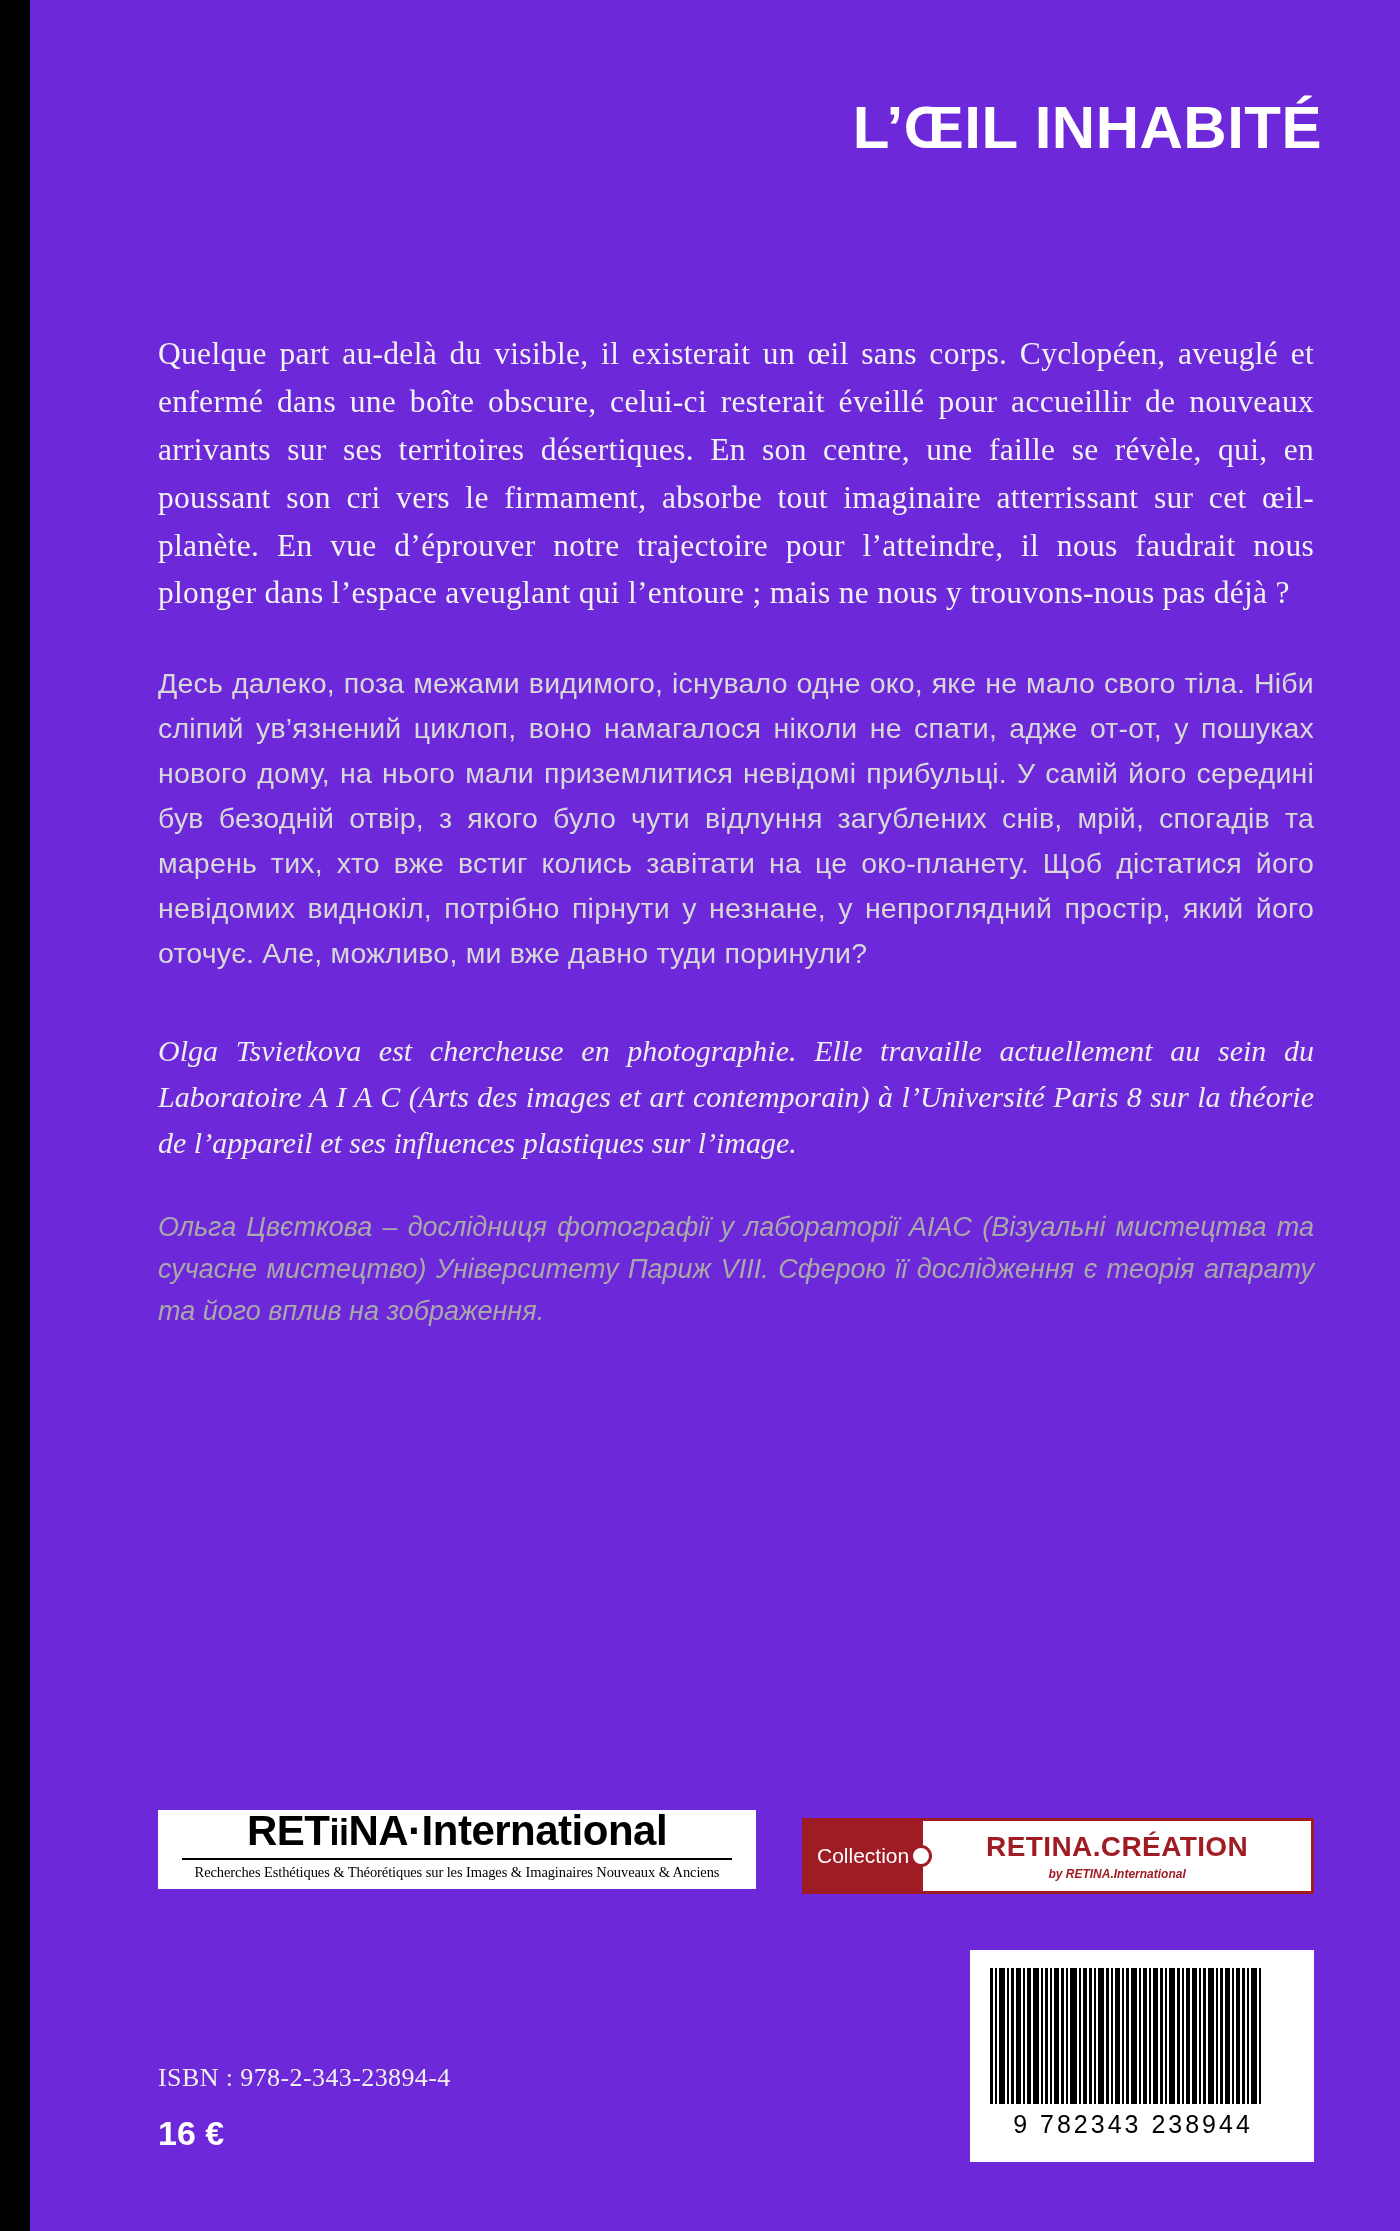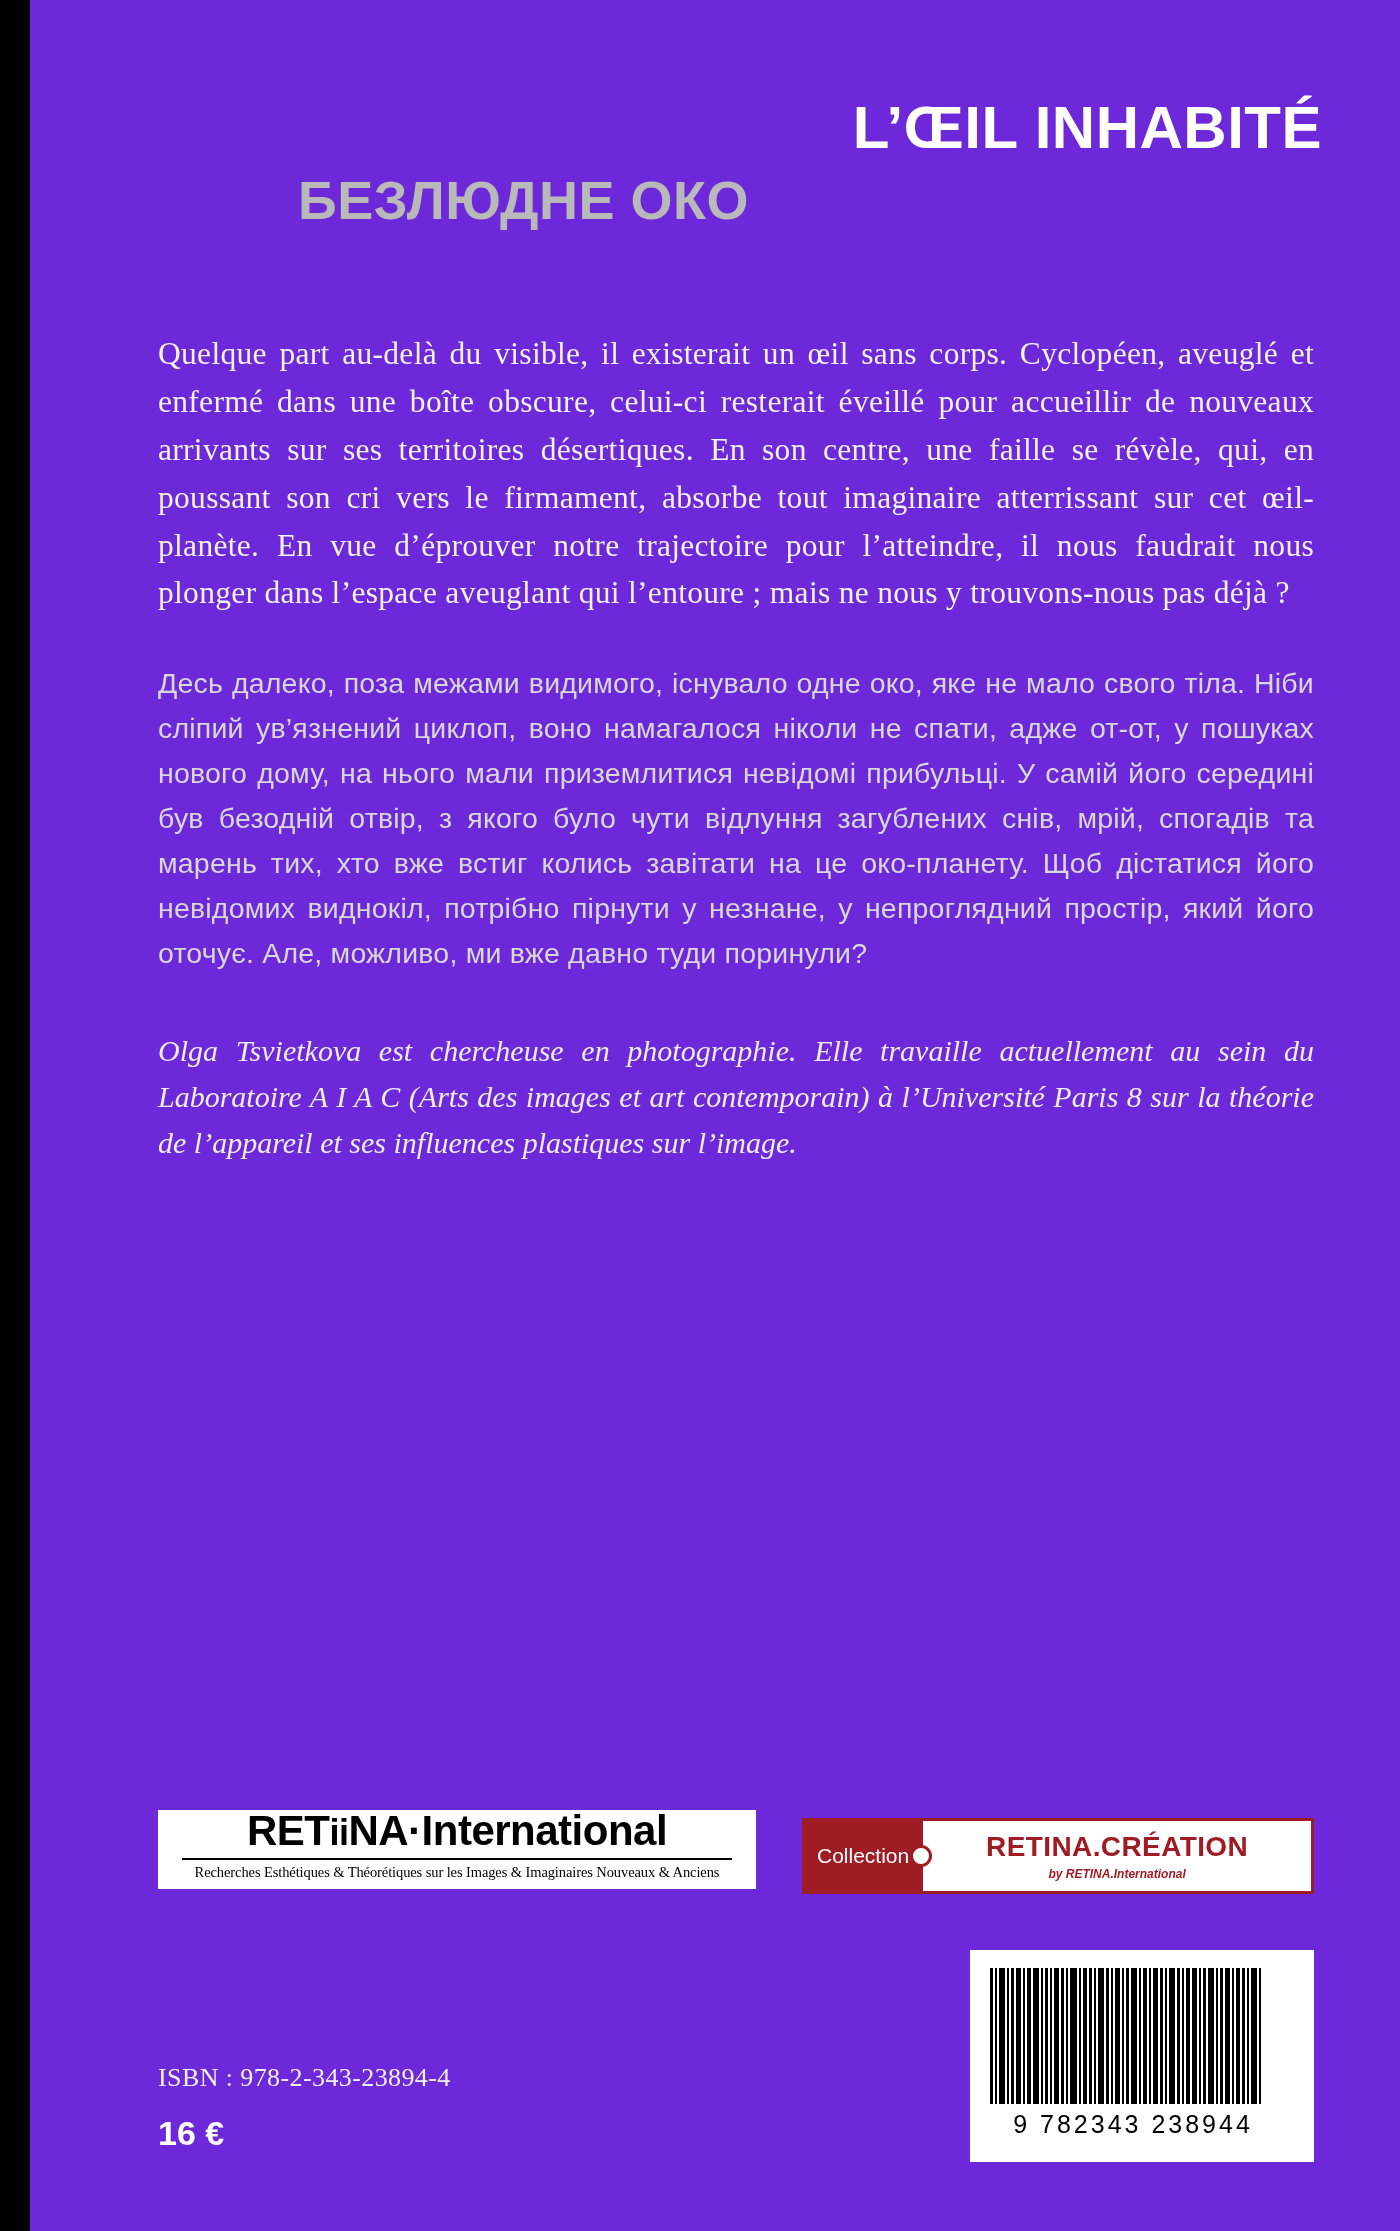--- a/index.html
+++ b/index.html
@@ -257,27 +257,27 @@
     color: #ffffff;
   }
 </style>
 </head>
 <body>
 
 <div class="page">
 
   <div class="title-block">
     <div class="title-fr">L’ŒIL INHABITÉ</div>
-    <div class="title-uk">БЕЗЛЮДНЕ ОКО</div>
   </div>
 
   <div class="body-wrap">
     <p class="fr-main">Quelque part au-delà du visible, il existerait un œil sans corps. Cyclopéen, aveuglé et enfermé dans une boîte obscure, celui-ci resterait éveillé pour accueillir de nouveaux arrivants sur ses territoires désertiques. En son centre, une faille se révèle, qui, en poussant son cri vers le firmament, absorbe tout imaginaire atterrissant sur cet œil-planète. En vue d’éprouver notre trajectoire pour l’atteindre, il nous faudrait nous plonger dans l’espace aveuglant qui l’entoure ; mais ne nous y trouvons-nous pas déjà ?</p>
     <p class="uk-main">Десь далеко, поза межами видимого, існувало одне око, яке не мало свого тіла. Ніби сліпий ув’язнений циклоп, воно намагалося ніколи не спати, адже от-от, у пошуках нового дому, на нього мали приземлитися невідомі прибульці. У самій його середині був безодній отвір, з якого було чути відлуння загублених снів, мрій, спогадів та марень тих, хто вже встиг колись завітати на це око-планету. Щоб дістатися його невідомих виднокіл, потрібно пірнути у незнане, у непроглядний простір, який його оточує. Але, можливо, ми вже давно туди поринули?</p>
     <p class="fr-bio">Olga Tsvietkova est chercheuse en photographie. Elle travaille actuellement au sein du Laboratoire A I A C (Arts des images et art contemporain) à l’Université Paris 8 sur la théorie de l’appareil et ses influences plastiques sur l’image.</p>
+    <p class="uk-bio">Ольга Цвєткова – дослідниця фотографії у лабораторії AIAC (Візуальні мистецтва та сучасне мистецтво) Університету Париж VIII. Сферою її дослідження є теорія апарату та його вплив на зображення.</p>
   </div>
 
   <div class="logos">
 
     <div class="retina-logo">
       <div class="main"><span>RET</span><span class="small-ii">ii</span><span>NA·International</span></div>
       <div class="rule"></div>
       <div class="sub">Recherches Esthétiques &amp; Théorétiques sur les Images &amp; Imaginaires Nouveaux &amp; Anciens</div>
     </div>
 

